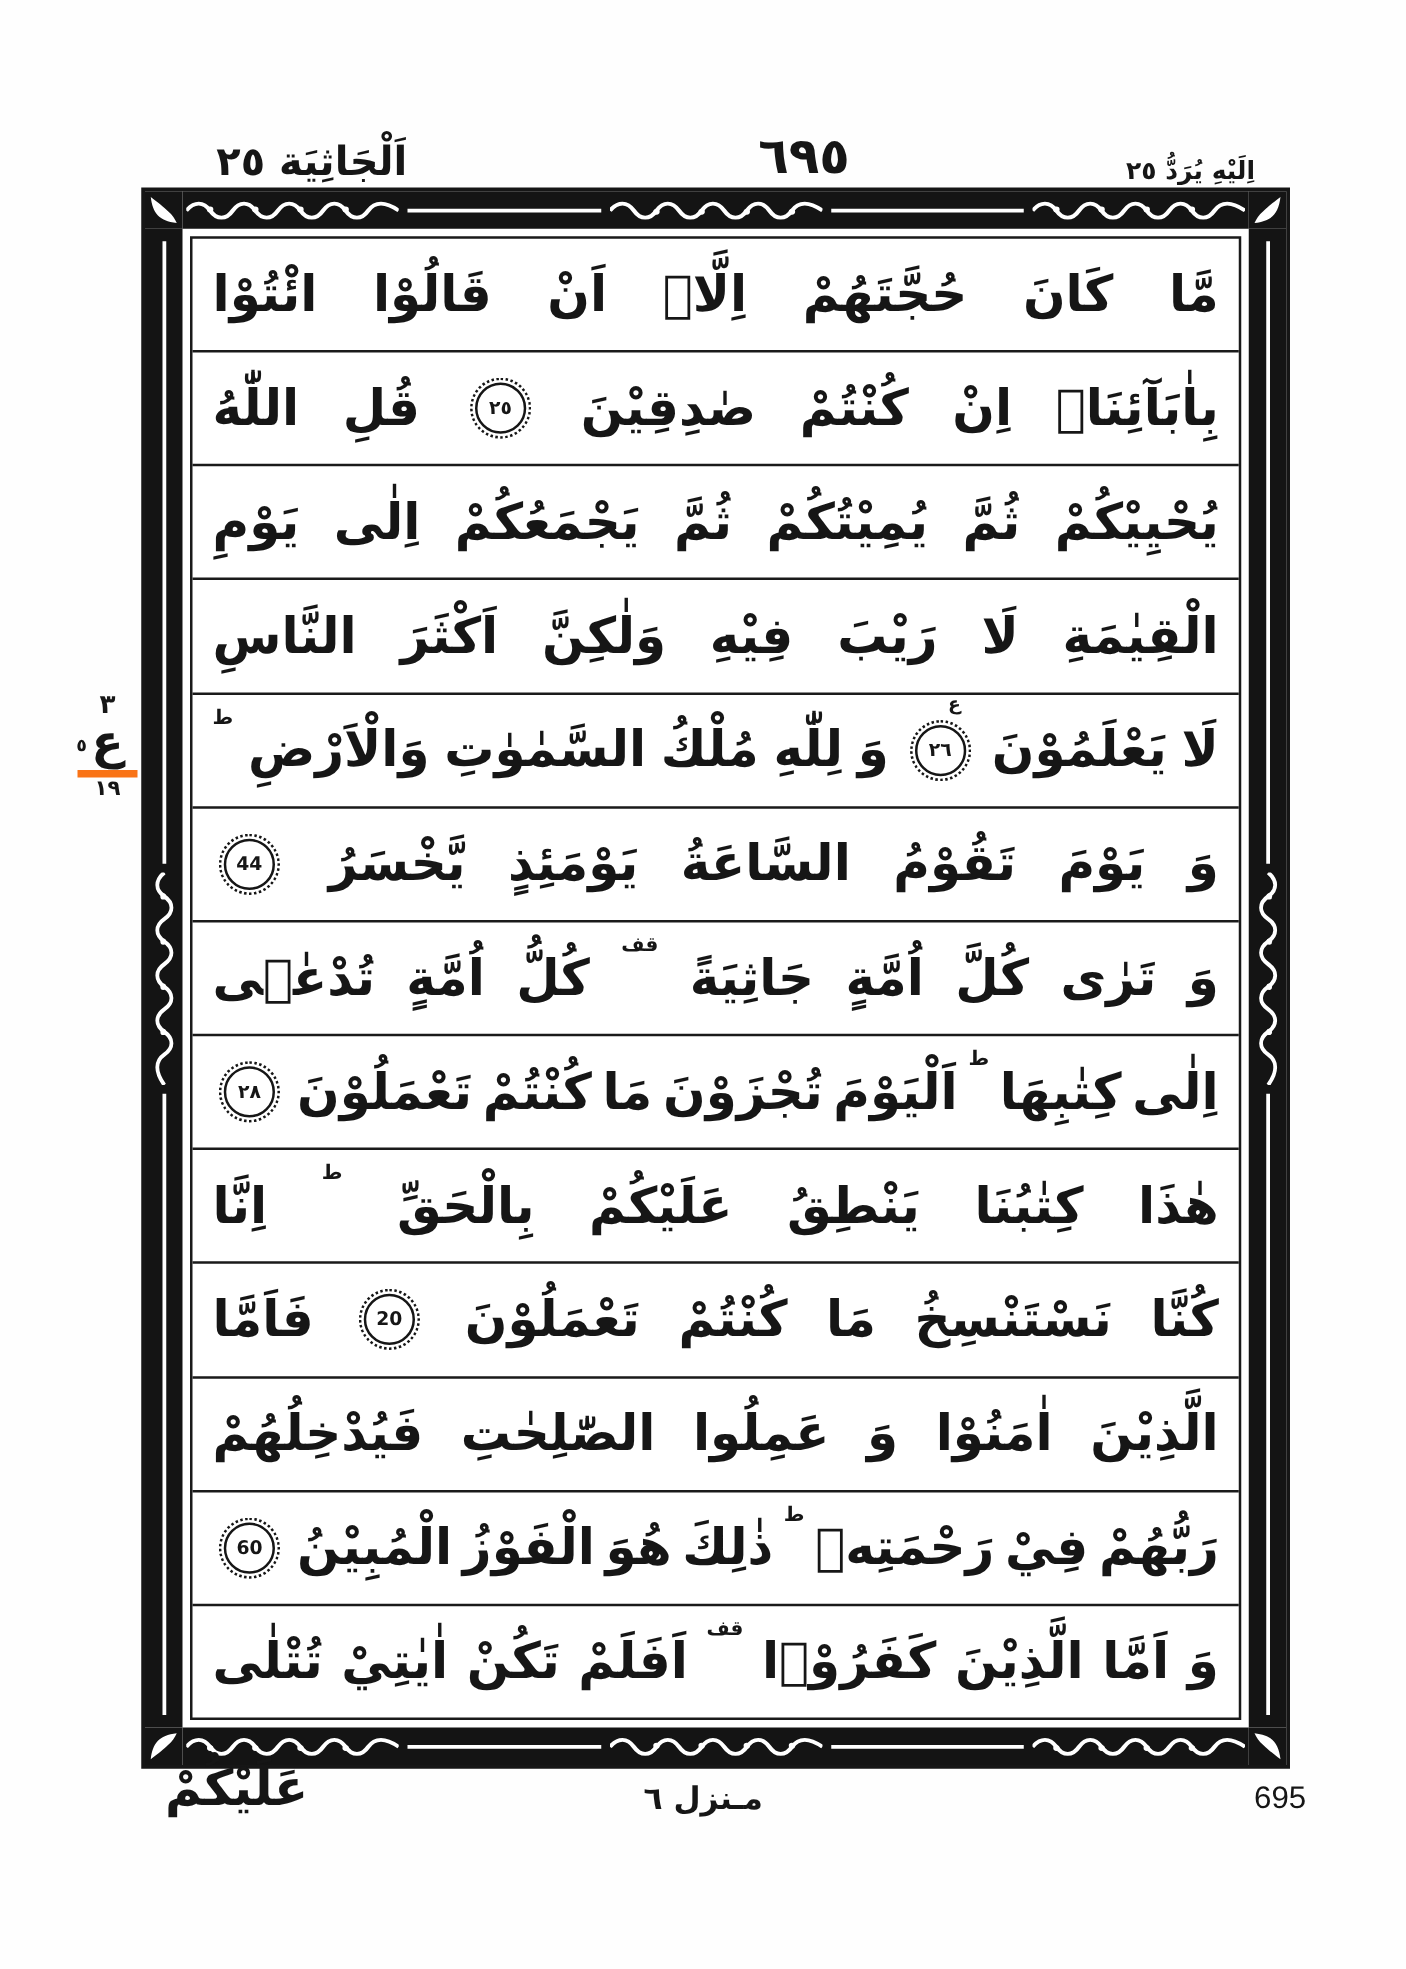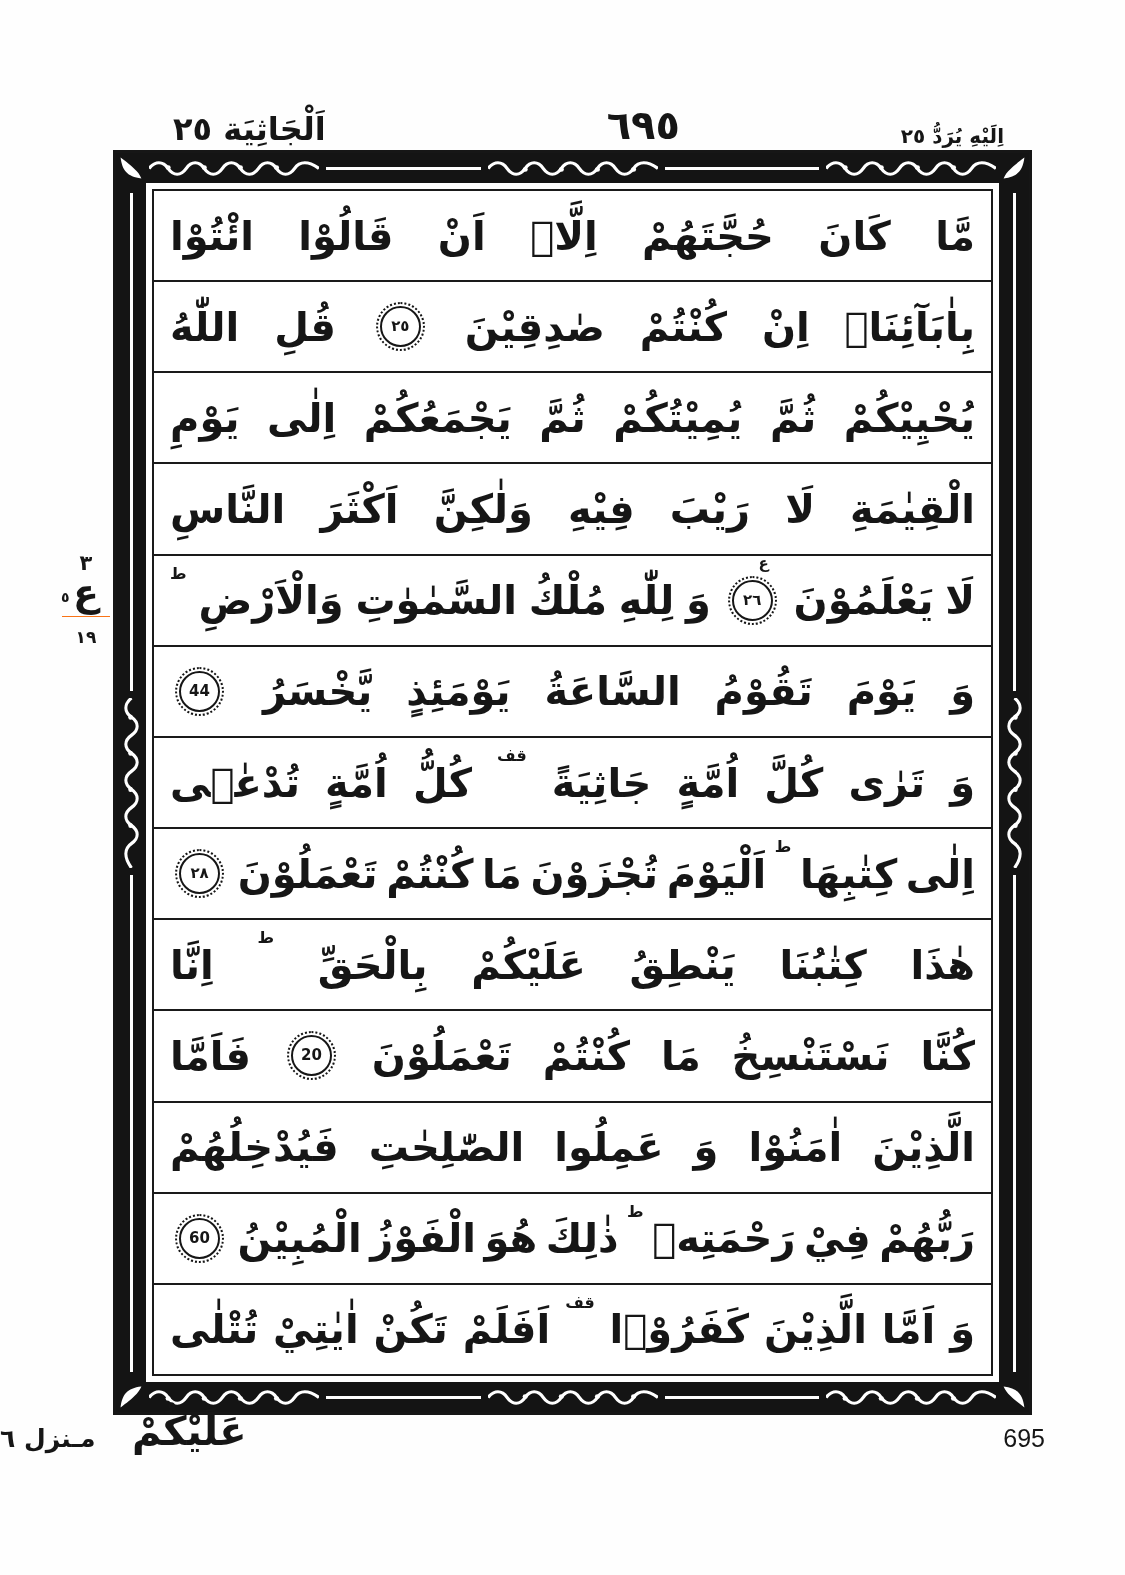--- a/index.html
+++ b/index.html
@@ -66,25 +66,25 @@
   }
 
   
   .ruku-marker{
     position:absolute;left:62px;top:552px;width:48px;text-align:center;
     font-weight:bold;line-height:1.05;
   }
   .ruku-marker .r-top{display:block;font-size:21px;}
   .ruku-marker .r-ain{display:block;font-size:38px;position:relative;}
   .ruku-marker .r-count{position:absolute;left:-1px;top:16px;font-size:14px;}
-  .ruku-marker .r-bottom{display:block;font-size:17px;border-top:1px solid #f97316;margin-top:2px;padding-top:12px;}
+  .ruku-marker .r-bottom{display:block;font-size:17px;border-top:6px solid #f97316;margin-top:2px;padding-top:1px;}
 
   
   .catchword{position:absolute;left:132px;top:1408px;font-size:40px;font-weight:bold;}
-  .manzil{position:absolute;left:0;right:0;top:1424px;text-align:left;font-size:25px;font-weight:bold;}
+  .manzil{position:absolute;left:0;right:0;top:1424px;text-align:center;font-size:25px;font-weight:bold;}
   .footer-pagenum{
     position:absolute;right:80px;top:1424px;font-size:25px;
     font-family:Liberation Sans, sans-serif;
   }
 </style>
 </head>
 <body>
 
 <div class="page">
 

